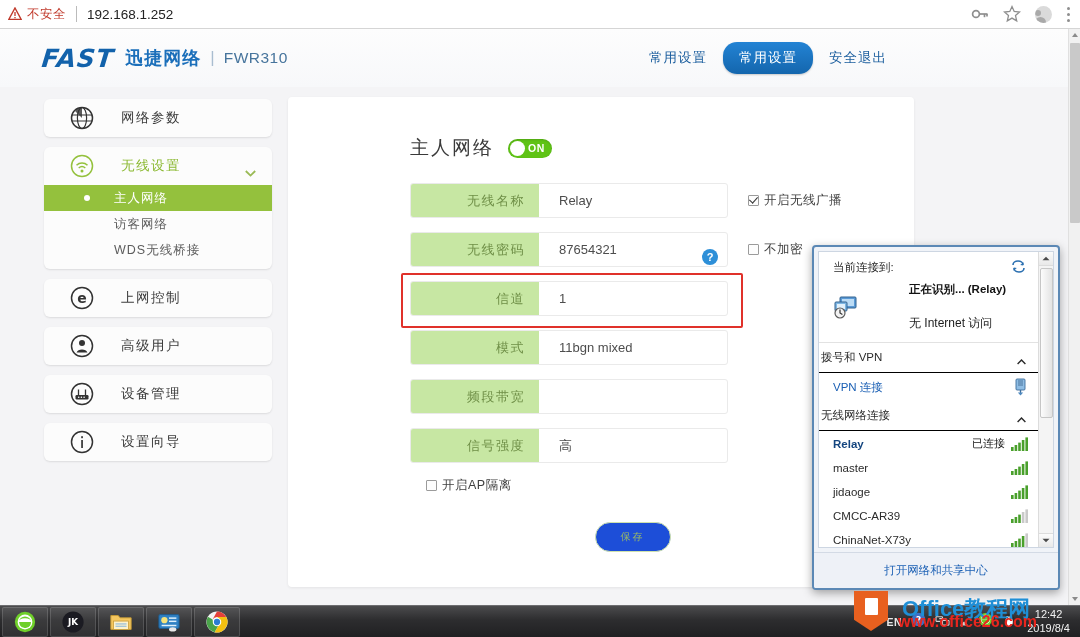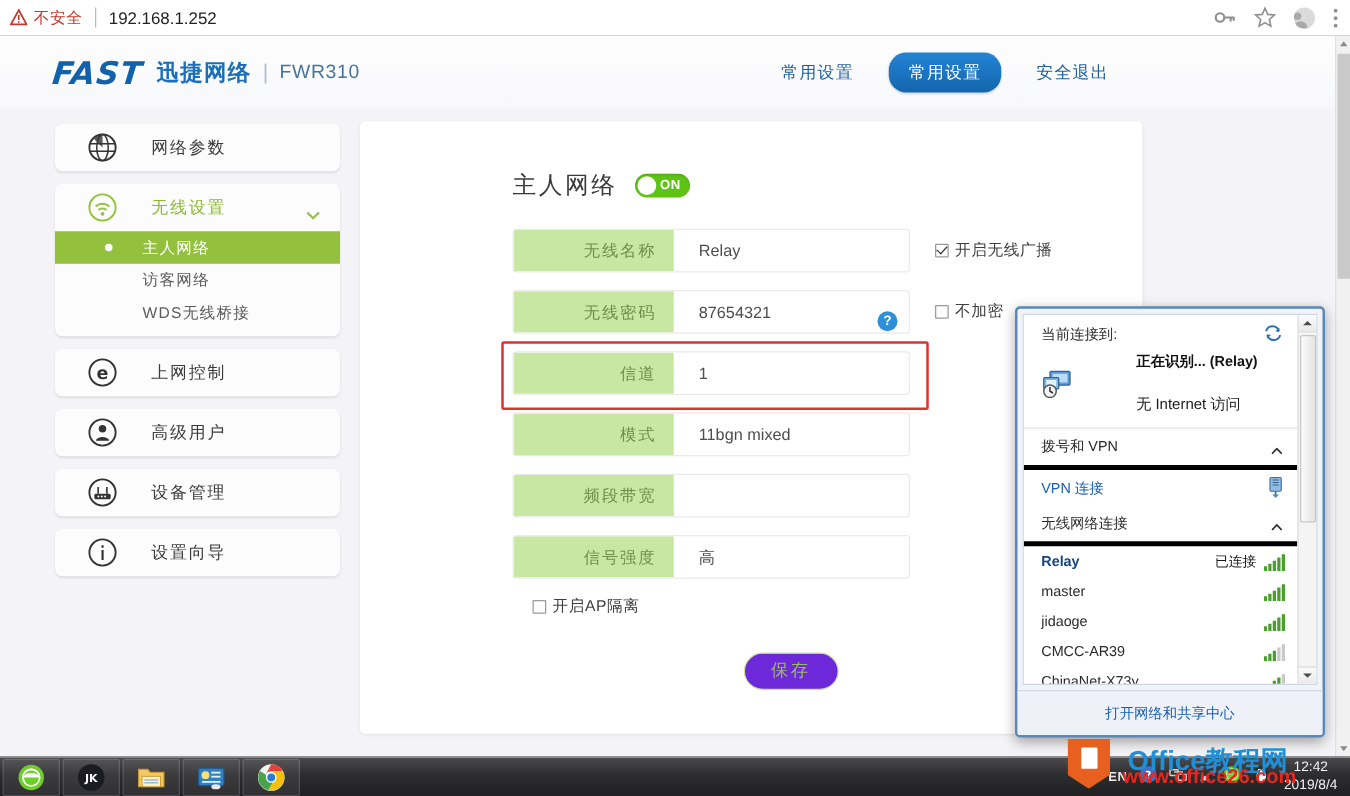--- a/index.html
+++ b/index.html
@@ -80,21 +80,21 @@
     font-family: "DejaVu Sans", sans-serif;
     font-weight: bold; font-size: 25px; color: #1262ab;
     letter-spacing: 1px; font-style: italic; transform: skewX(-6deg);
   }
   .brand-cn {
     font-size: 18px; color: #1b6fba; margin-left: 11px; font-weight: 600;
     letter-spacing: 1px;
   }
   .brand-sep { color: #a9bdd0; margin: 0 9px; font-size: 17px; }
   .brand-model { color: #46749c; font-size: 15.5px; letter-spacing: .5px;}
-  .topnav { margin-left: auto; display: flex; align-items: center; gap: 12px; padding-right: 165px; }
+  .topnav { margin-left: auto; display: flex; align-items: center; gap: 0; padding-right: 165px; }
   .topnav-item {
     font-size: 13.5px; color: #1d5f9e; padding: 7px 16px; border-radius: 14px;
     letter-spacing: 1px; cursor: pointer;
   }
   .topnav-item.active {
     background: linear-gradient(#2383d4, #1466ad); color: #ffffff;
     box-shadow: 0 1px 2px rgba(0,0,0,.2);
   }
 
   
@@ -196,21 +196,21 @@
     margin-right: 5px; position: relative; flex: none; border-radius: 1px;
   }
   .cbox.checked::after {
     content: ""; position: absolute; left: 2px; top: -1px; width: 4px; height: 7px;
     border: solid #333; border-width: 0 1.6px 1.6px 0; transform: rotate(42deg);
   }
   .ap-row { display: flex; align-items: center; margin-top: 4px; margin-left: 16px; }
   .save-wrap { display: flex; justify-content: center; margin-top: 28px; width: 445px; }
   .save-btn {
     width: 76px; height: 30px; border-radius: 16px; border: 1px solid #cfe2ad;
-    background: #6d28d9; color: #9dbb62; font-size: 14px; letter-spacing: 2px;
+    background: #1d4ed8; color: #9dbb62; font-size: 10px; letter-spacing: 2px;
     display: flex; align-items: center; justify-content: center; cursor: pointer;
   }
 
   
   .netpop {
     position: absolute; left: 812px; top: 245px; width: 248px; height: 345px;
     background: #f0f3f8; border: 2px solid #5b88b5; border-radius: 4px;
     box-shadow: 0 3px 10px rgba(0,0,0,.35);
     display: flex; flex-direction: column; overflow: hidden;
   }
@@ -226,22 +226,22 @@
   .np-current {
     display: flex; align-items: center; padding: 3px 0 10px 14px;
     border-bottom: 1px solid #e2e2e2;
     gap: 40px;
   }
   .np-current .monitor-ico { width: 28px; height: 24px; flex: none; position: relative; }
   .np-cur-text { margin-left: 8px; }
   .np-cur-1 { font-size: 11.5px; color: #121212; font-weight: bold; }
   .np-cur-2 { font-size: 12px; color: #1c1c1c; margin-top: 18px; }
   .np-section {
-    display: flex; align-items: center; padding: 7px 12px 7px 14px;
-    font-size: 11.5px; color: #2b2b2b; border-bottom: 4px solid #000000;
+    display: flex; align-items: center; padding: 7px 12px 7px 2px;
+    font-size: 11.5px; color: #2b2b2b; border-bottom: 1px solid #000000;
   }
   .np-section .collapse { margin-left: auto; width: 9px; height: 6px; }
   .np-link-row {
     display: flex; align-items: center; padding: 5px 10px 5px 14px;
     font-size: 11.5px; color: #1a5fb4; cursor: pointer;
   }
   .np-link-row .vpn-ico { margin-left: auto; width: 15px; height: 18px; }
   .np-net {
     display: flex; align-items: center; padding: 5px 10px 5px 14px;
     font-size: 11.5px; color: #2b2b2b; cursor: pointer; height: 26px;

